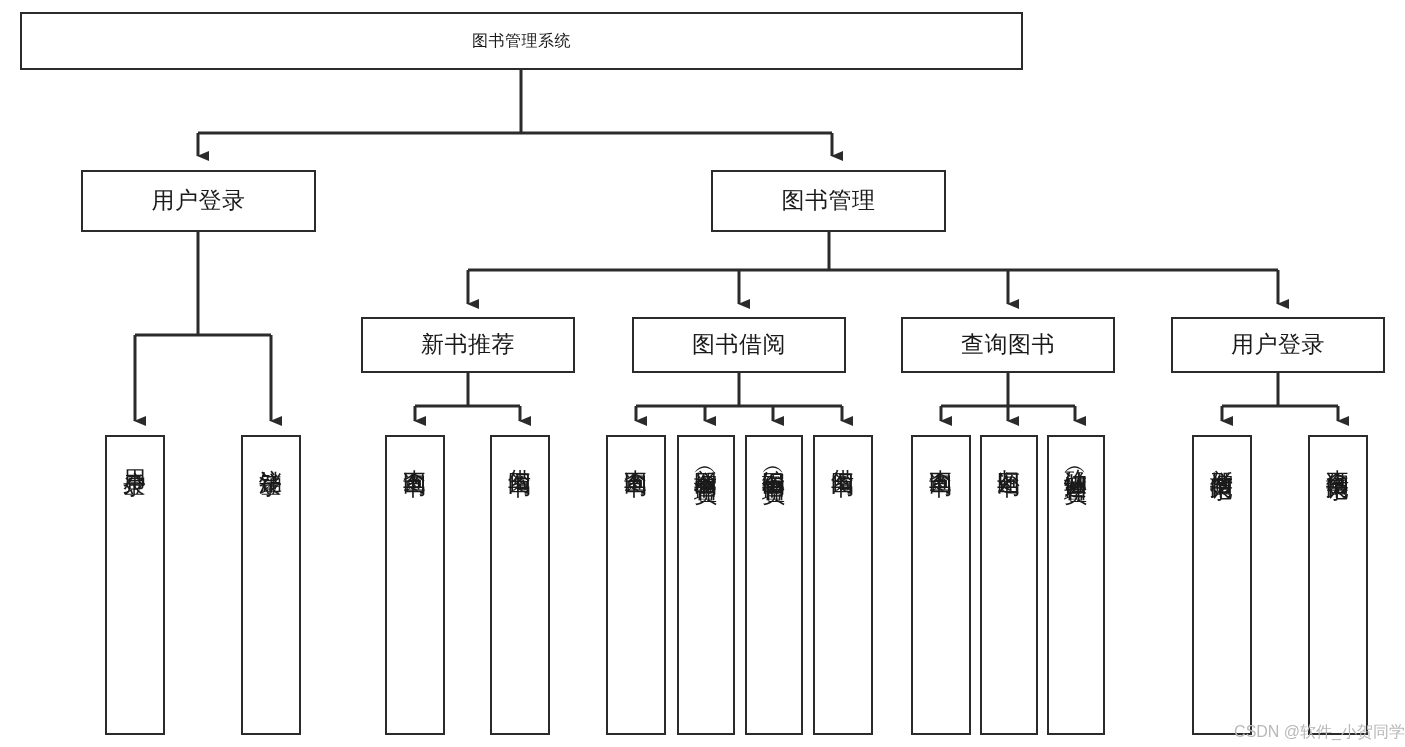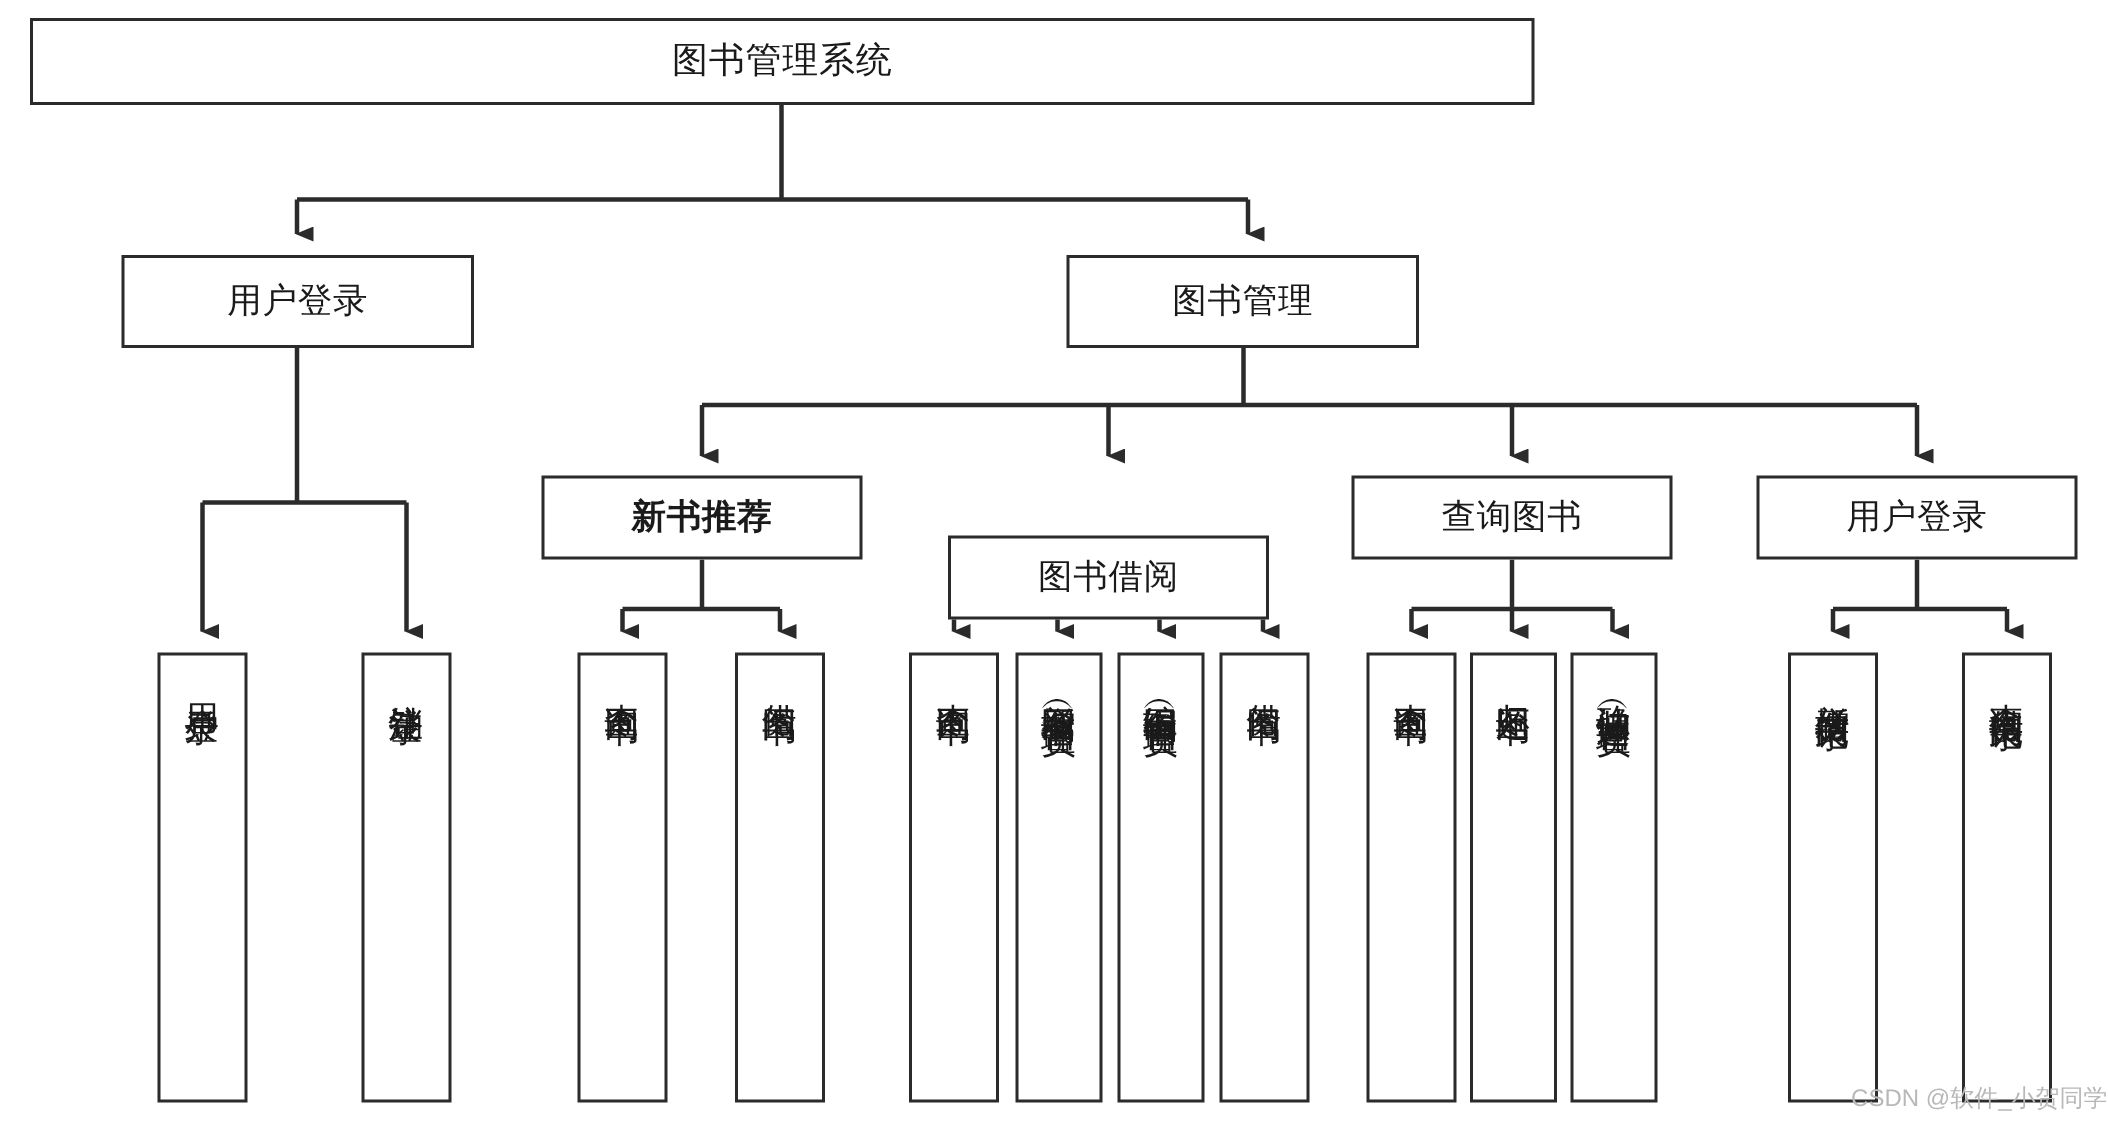--- a/index.html
+++ b/index.html
@@ -41,21 +41,21 @@
     display: block;
     text-align: center;
     line-height: 1.18;
     letter-spacing: 0.5px;
   }
   
   .node.h .label {
     writing-mode: horizontal-tb;
     font-size: 23px;
   }
-  .node.root .label { font-size: 24px; }
+  .node.root .label { font-size: 16px; }
   
   .node.v {
     align-items: flex-start;
     padding-top: 14px;
   }
   .node.v .label {
     writing-mode: vertical-rl;
     text-orientation: upright;
     font-size: 23px;
     line-height: 1.05;
@@ -134,24 +134,24 @@
     <span class="label">图书管理系统</span>
   </div>
 
   <div class="node h" style="left:81px; top:170px; width:235px; height:62px;">
     <span class="label">用户登录</span>
   </div>
   <div class="node h" style="left:711px; top:170px; width:235px; height:62px;">
     <span class="label">图书管理</span>
   </div>
 
-  <div class="node h" style="left:361px; top:317px; width:214px; height:56px;font-weight:bold;">
+  <div class="node h" style="left:361px; top:317px; width:214px; height:56px;">
     <span class="label">新书推荐</span>
   </div>
-  <div class="node h" style="left:632px; top:317px; width:214px; height:56px;margin-top:40px;">
+  <div class="node h" style="left:632px; top:317px; width:214px; height:56px;">
     <span class="label">图书借阅</span>
   </div>
   <div class="node h" style="left:901px; top:317px; width:214px; height:56px;">
     <span class="label">查询图书</span>
   </div>
   <div class="node h" style="left:1171px; top:317px; width:214px; height:56px;">
     <span class="label">用户登录</span>
   </div>
 
   <div class="node v" style="left:105px; top:435px; width:60px; height:300px;">

